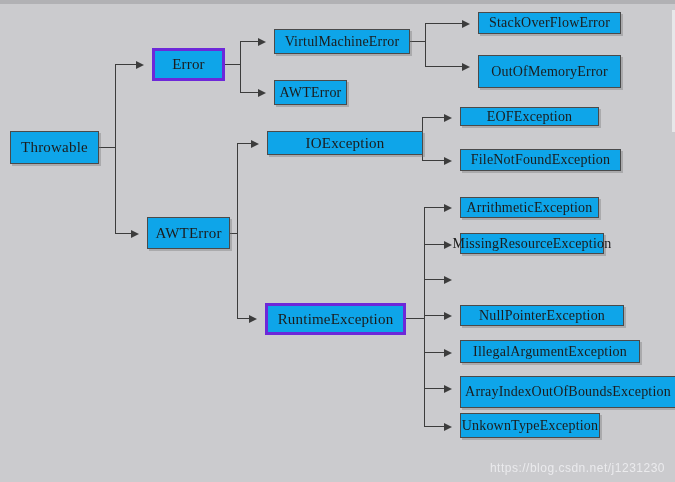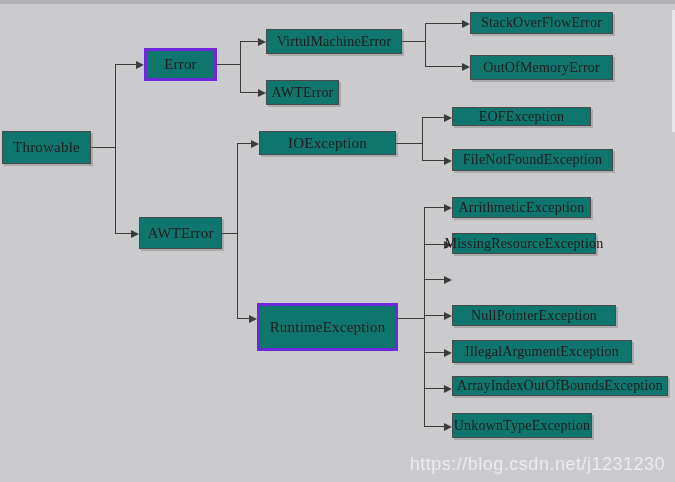--- a/index.html
+++ b/index.html
@@ -14,93 +14,94 @@
     position:absolute;left:0;top:0;width:675px;height:4px;
     background:#b1b1b4;
   }
   .right-notch{
     position:absolute;right:0;top:10px;width:3px;height:122px;
     background:rgba(255,255,255,0.55);
   }
   .node{
     position:absolute;
     box-sizing:border-box;
-    background:#0f766e;
+    background:#0ea5e9;
     border:1px solid #4a4a4a;
     box-shadow:2px 2px 0 rgba(110,110,110,0.35);
     display:flex;align-items:center;justify-content:center;
     font-size:14px;color:#1c1c1c;
     white-space:nowrap;
     z-index:2;
     letter-spacing:0.2px;
+    margin-left:8px;
   }
   .node.lg{font-size:15px;}
   .node.hl{
     border:3px solid #6d28d9;
     box-shadow:none;
   }
   .hline,.vline{
     position:absolute;background:#3c3c3c;z-index:1;
   }
   .hline{height:1px;}
   .vline{width:1px;}
   .arrow{
     position:absolute;width:0;height:0;z-index:1;
     border-left:8px solid #3c3c3c;
     border-top:4px solid transparent;
     border-bottom:4px solid transparent;
   }
   .watermark{
     position:absolute;right:10px;bottom:7px;
     font-family:"Liberation Sans","DejaVu Sans",sans-serif;
-    font-size:18px;color:rgba(244,244,246,0.78);
+    font-size:12px;color:rgba(244,244,246,0.78);
     letter-spacing:0.5px;
     z-index:3;
     margin-left:16px;
   }
 </style>
 </head>
 <body>
 
 <div id="stage">
   <div class="top-strip"></div>
   <div class="right-notch"></div>
 
   <div class="node lg" style="left:2px;top:131px;width:89px;height:33px">Throwable</div>
 
   <div class="node lg hl" style="left:144px;top:48px;width:73px;height:33px">Error</div>
 
   <div class="node" style="left:266px;top:29px;width:136px;height:25px">VirtulMachineError</div>
 
   <div class="node" style="left:470px;top:12px;width:143px;height:22px">StackOverFlowError</div>
 
-  <div class="node" style="left:470px;top:55px;width:143px;height:25px">OutOfMemoryError</div>
+  <div class="node" style="left:470px;top:55px;width:143px;height:33px">OutOfMemoryError</div>
 
   <div class="node" style="left:266px;top:80px;width:73px;height:25px">AWTError</div>
 
   <div class="node lg" style="left:139px;top:217px;width:83px;height:32px">AWTError</div>
 
-  <div class="node lg" style="left:259px;top:131px;width:137px;height:24px">IOException</div>
+  <div class="node lg" style="left:259px;top:131px;width:156px;height:24px">IOException</div>
 
   <div class="node" style="left:452px;top:107px;width:139px;height:19px">EOFException</div>
 
   <div class="node" style="left:452px;top:149px;width:161px;height:22px">FileNotFoundException</div>
 
-  <div class="node lg hl" style="left:257px;top:303px;width:141px;height:48px">RuntimeException</div>
+  <div class="node lg hl" style="left:257px;top:303px;width:141px;height:32px">RuntimeException</div>
 
   <div class="node" style="left:452px;top:197px;width:139px;height:21px">ArrithmeticException</div>
 
   <div class="node" style="left:452px;top:233px;width:144px;height:21px">MissingResourceException</div>
 
 
   <div class="node" style="left:452px;top:305px;width:164px;height:21px">NullPointerException</div>
 
   <div class="node" style="left:452px;top:340px;width:180px;height:23px">IllegalArgumentException</div>
 
-  <div class="node" style="left:452px;top:376px;width:216px;height:20px">ArrayIndexOutOfBoundsException</div>
+  <div class="node" style="left:452px;top:376px;width:216px;height:32px">ArrayIndexOutOfBoundsException</div>
 
   <div class="node" style="left:452px;top:413px;width:140px;height:25px">UnkownTypeException</div>
 
   <div class="watermark">https://blog.csdn.net/j1231230</div>
 <div class="hline" style="left: 91px; top: 147px; width: 25px;"></div>
     <div class="hline" style="left: 115px; top: 64px; width: 23px;"></div>
     <div class="hline" style="left: 115px; top: 233px; width: 19px;"></div>
     <div class="hline" style="left: 216px; top: 64px; width: 25px;"></div>
     <div class="hline" style="left: 240px; top: 41px; width: 19px;"></div>
     <div class="hline" style="left: 240px; top: 92px; width: 19px;"></div>

